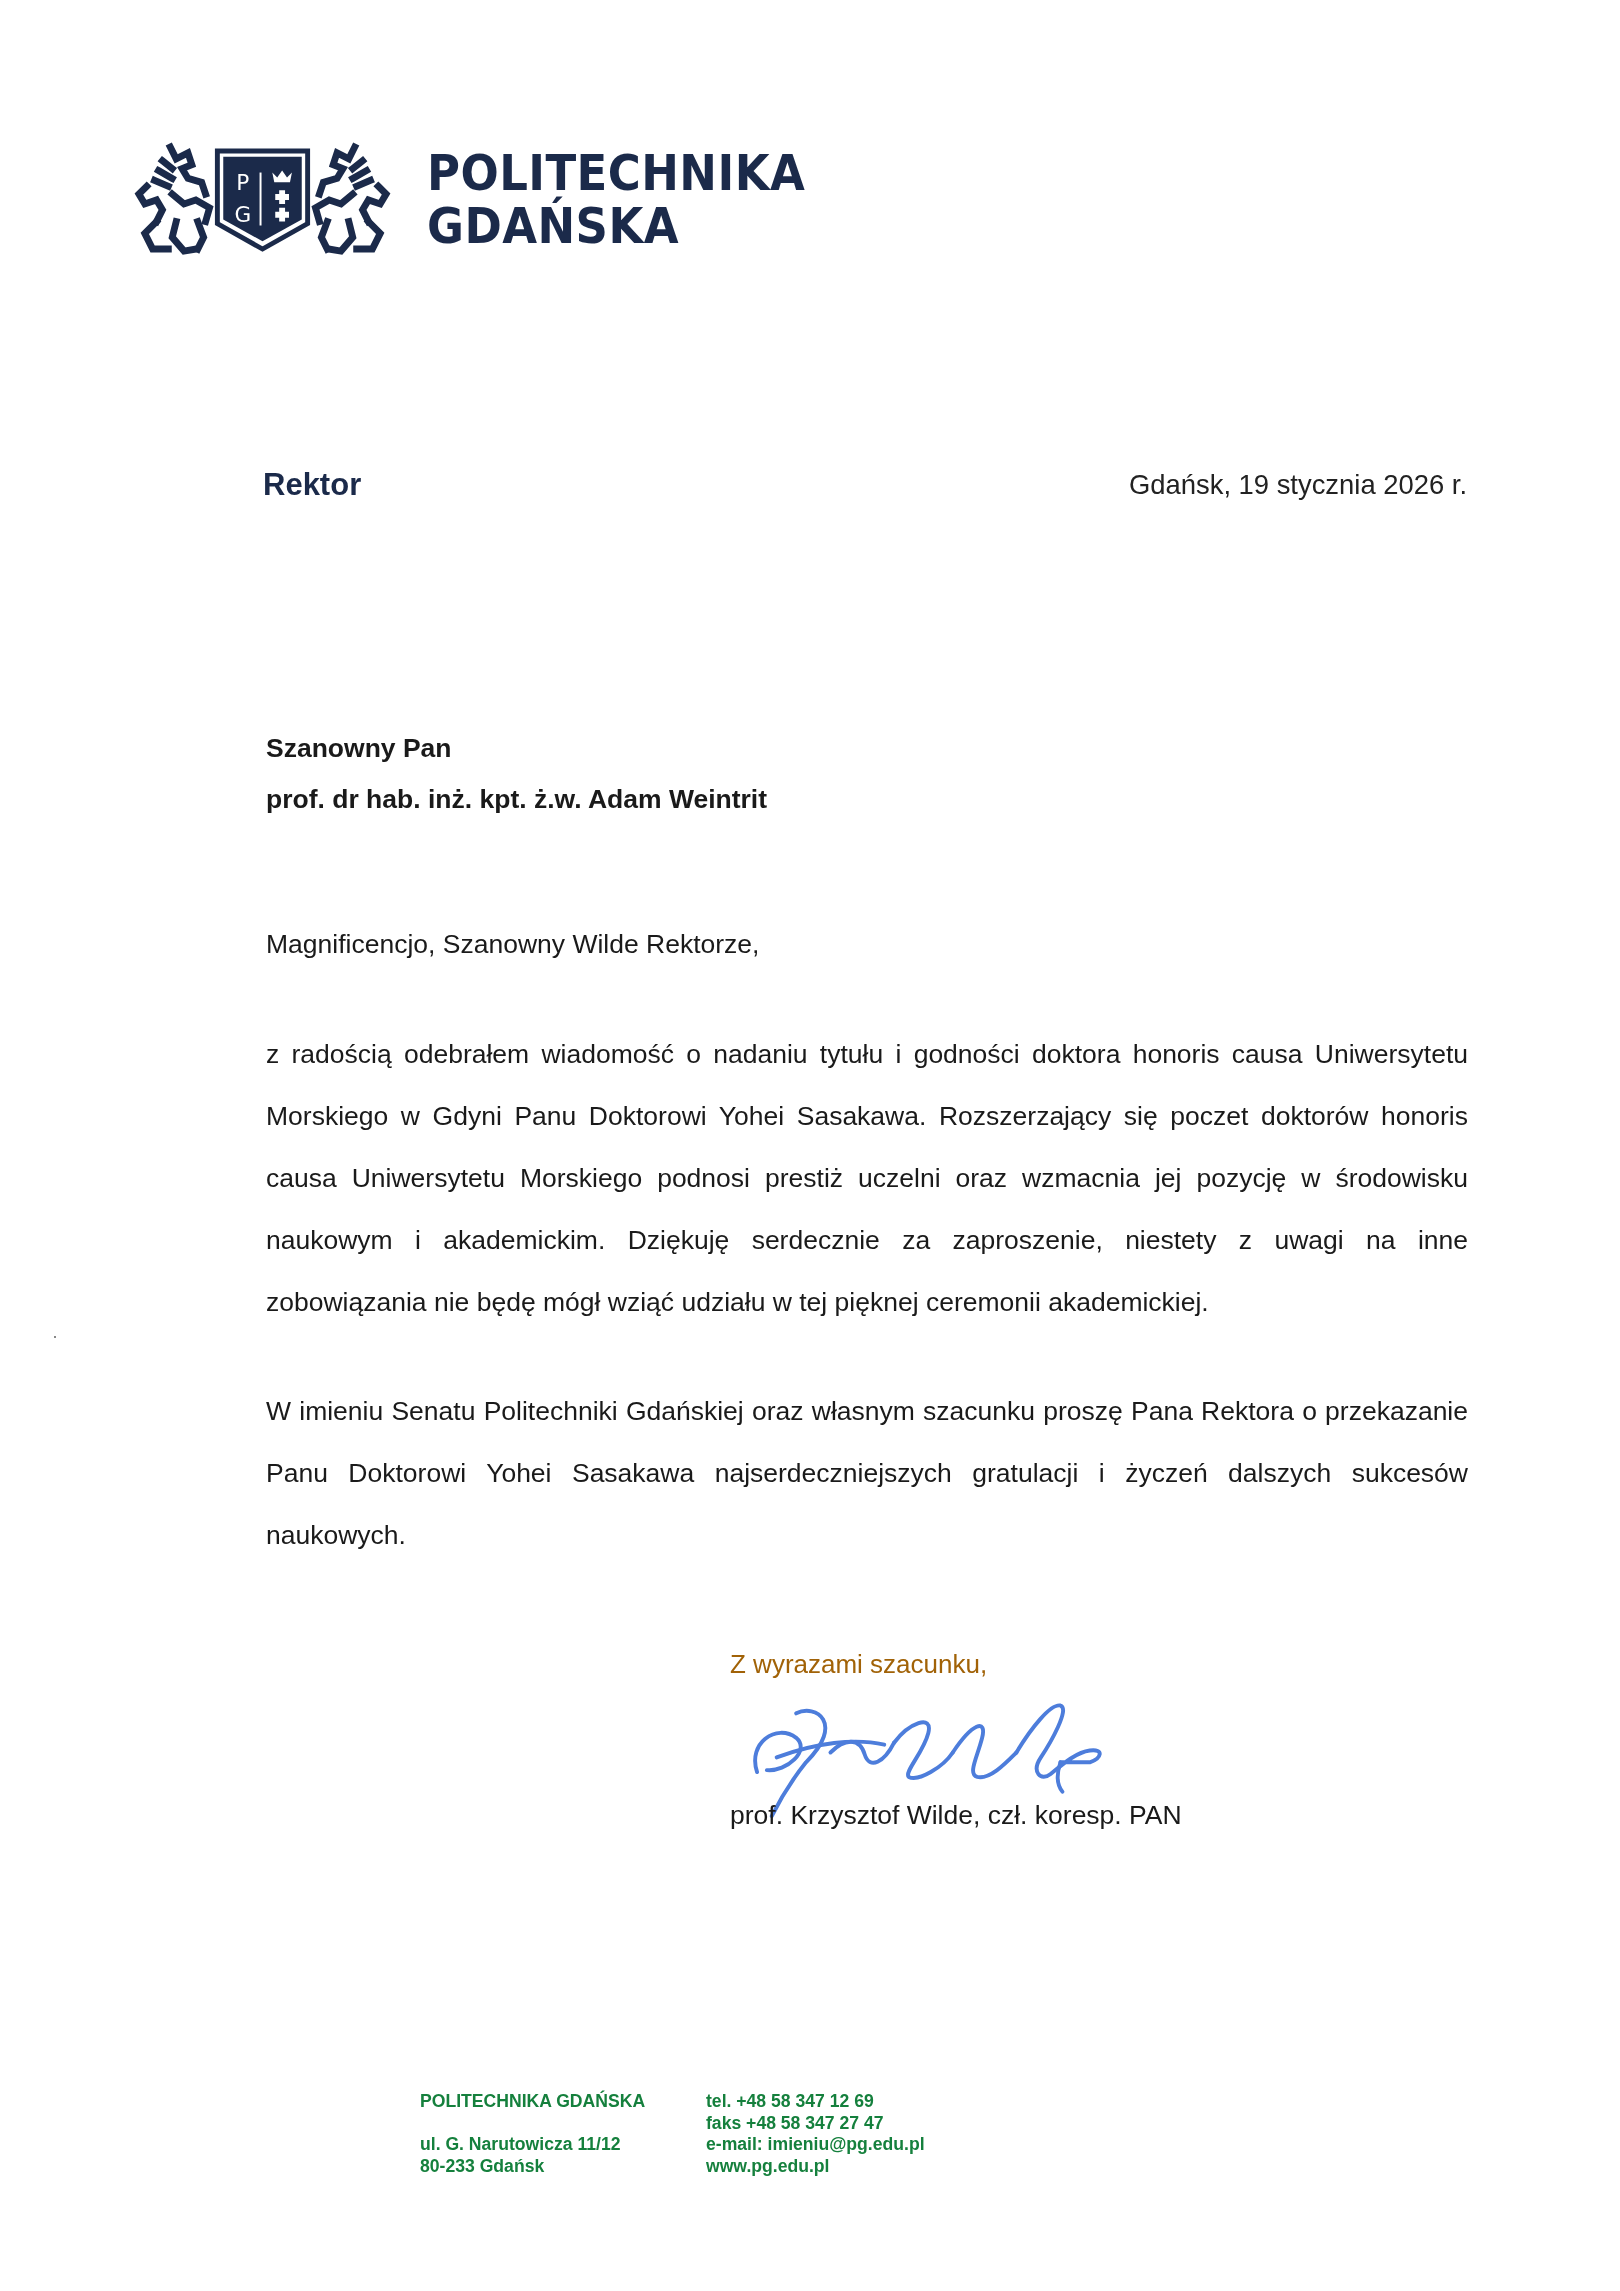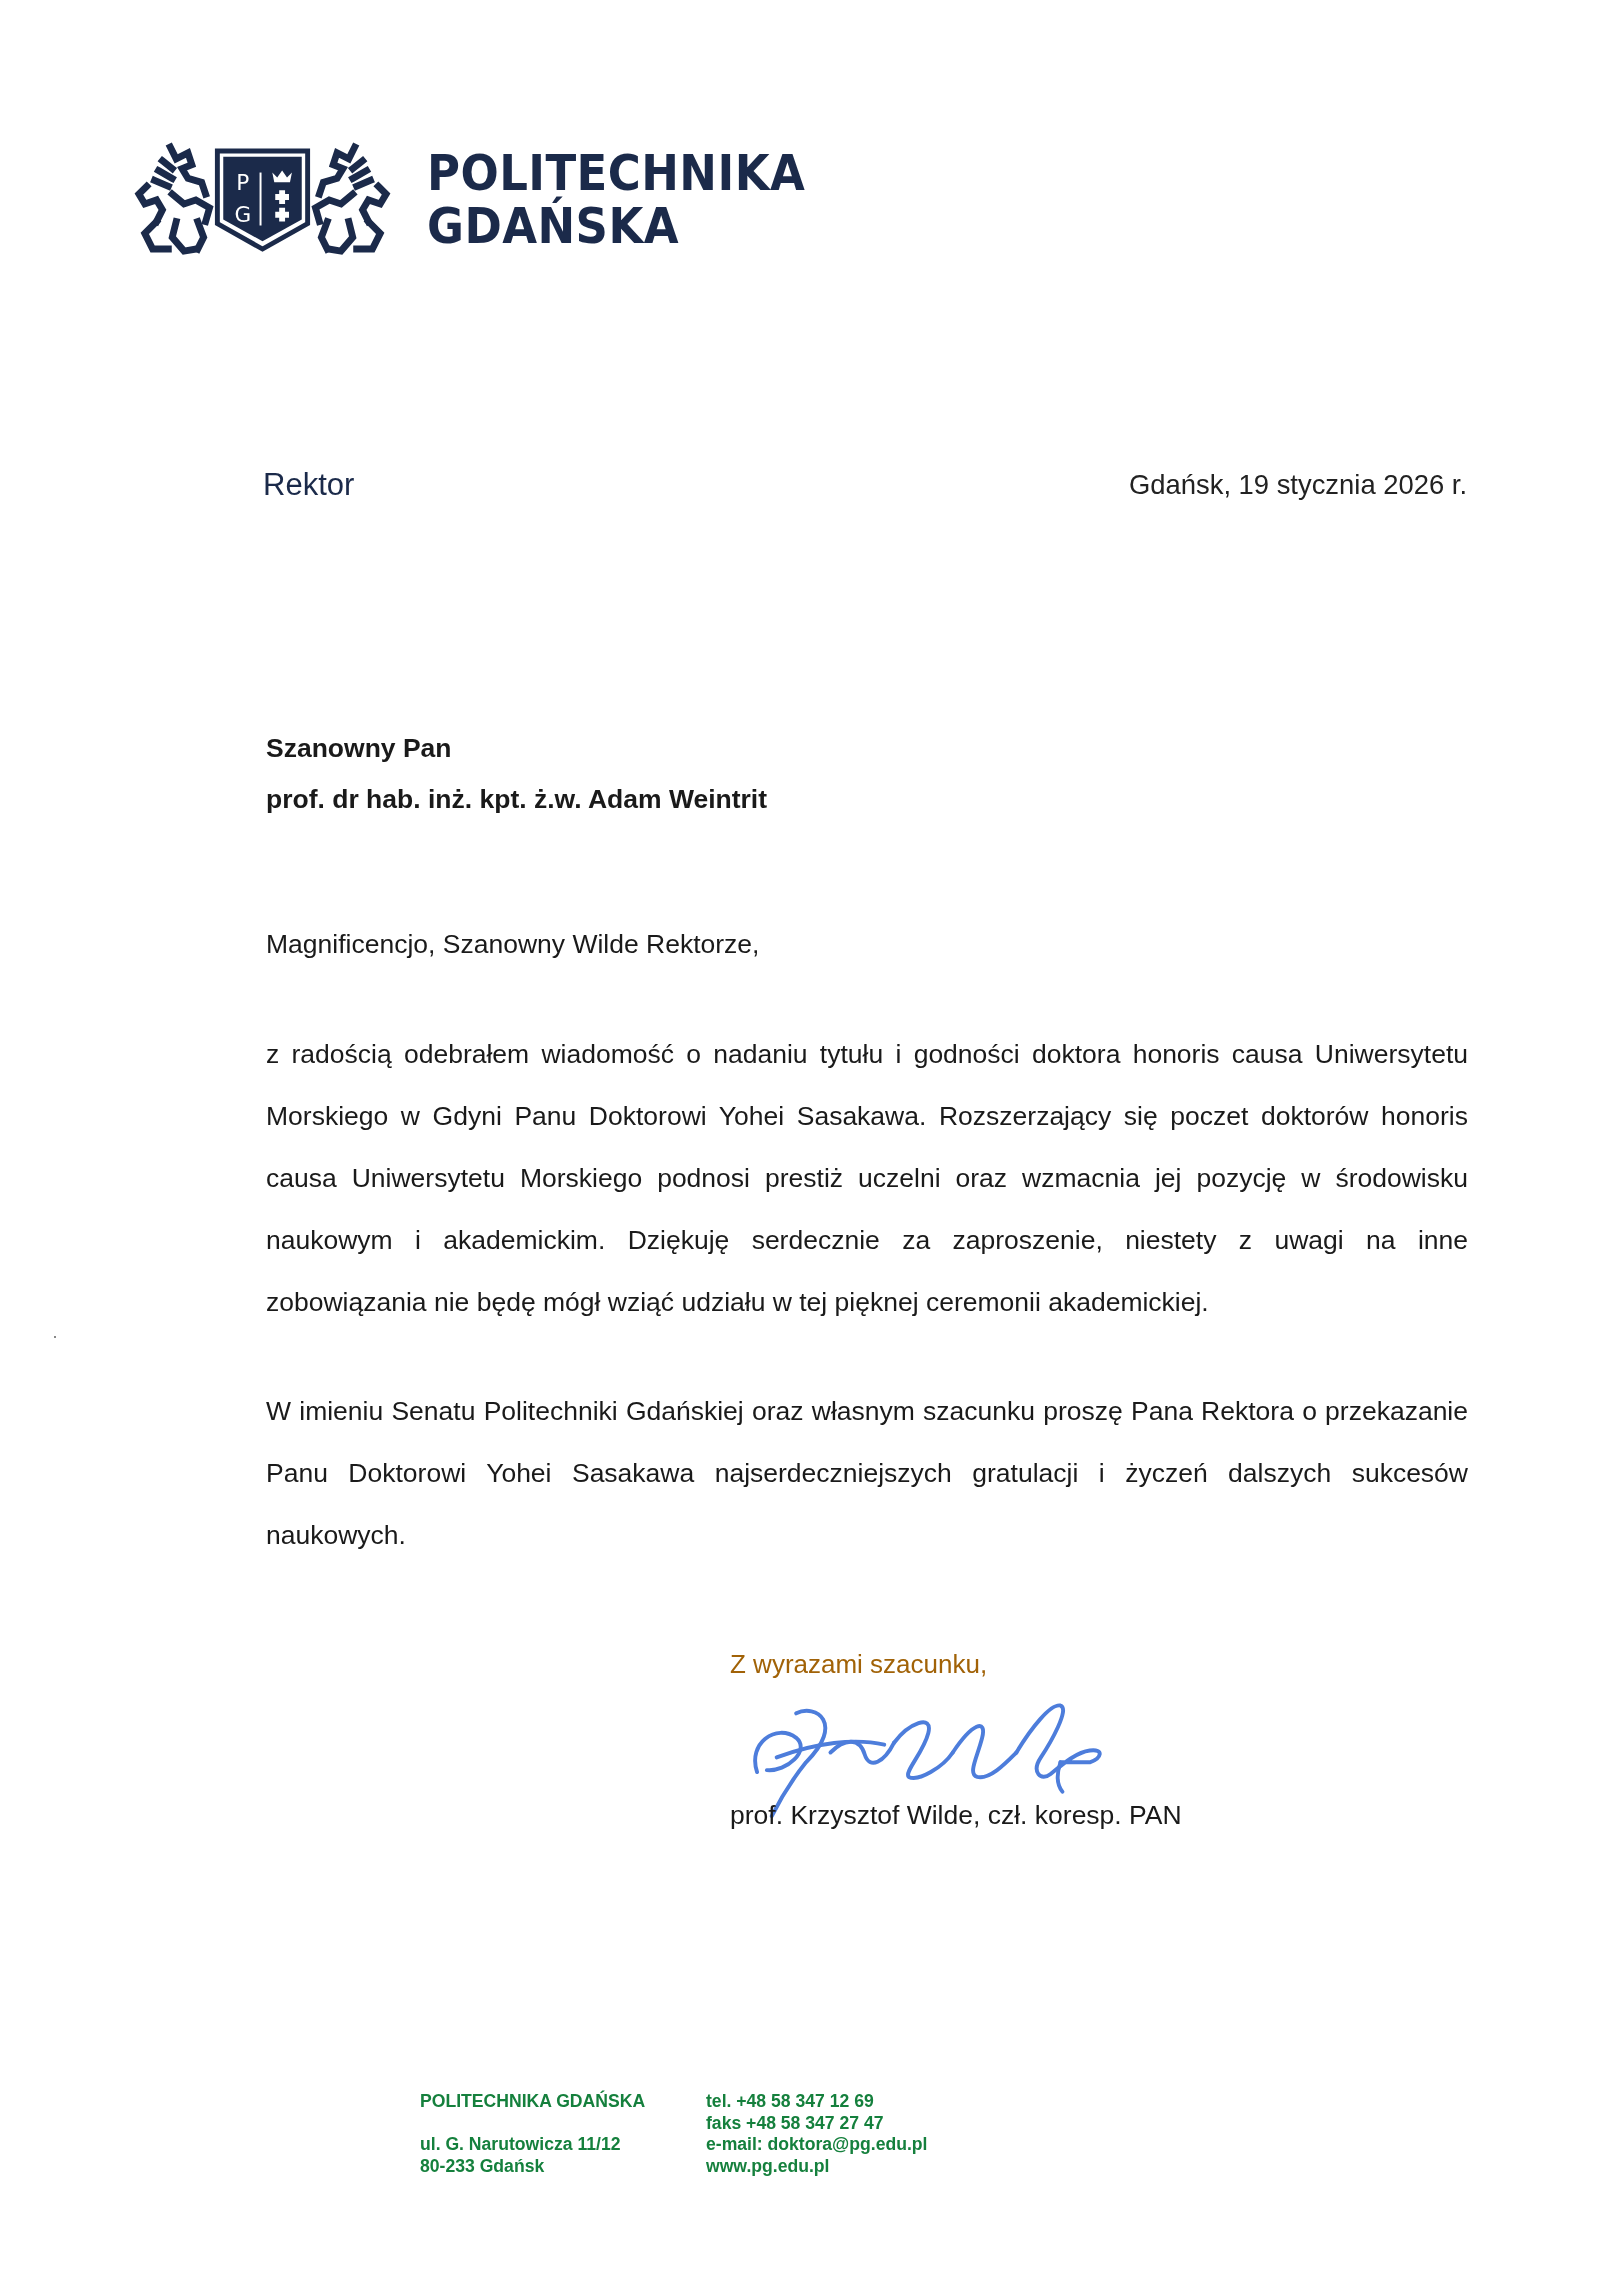--- a/index.html
+++ b/index.html
@@ -38,21 +38,21 @@
       transform-origin: left center;
     }
     .logo-text div { white-space: nowrap; }
 
     
     .sender {
       position: absolute;
       left: 263px;
       top: 467px;
       font-size: 31px;
-      font-weight: normal;
+      font-weight: bold;
       color: #1b2a4a;
     }
     .date {
       position: absolute;
       right: 153px;
       top: 469px;
       font-size: 27.4px;
       color: #222;
     }
 
@@ -205,19 +205,19 @@
 
   <div class="footer footer-left">
     <div>POLITECHNIKA GDAŃSKA</div>
     <div class="spacer"></div>
     <div>ul. G. Narutowicza 11/12</div>
     <div>80-233 Gdańsk</div>
   </div>
   <div class="footer footer-right">
     <div>tel. +48 58 347 12 69</div>
     <div>faks +48 58 347 27 47</div>
-    <div>e-mail: doktora@pg.edu.pl</div>
+    <div>e-mail: imieniu@pg.edu.pl</div>
     <div>www.pg.edu.pl</div>
   </div>
 
   <div class="margin-dot"></div>
 </div>
 
 
 </body></html>

